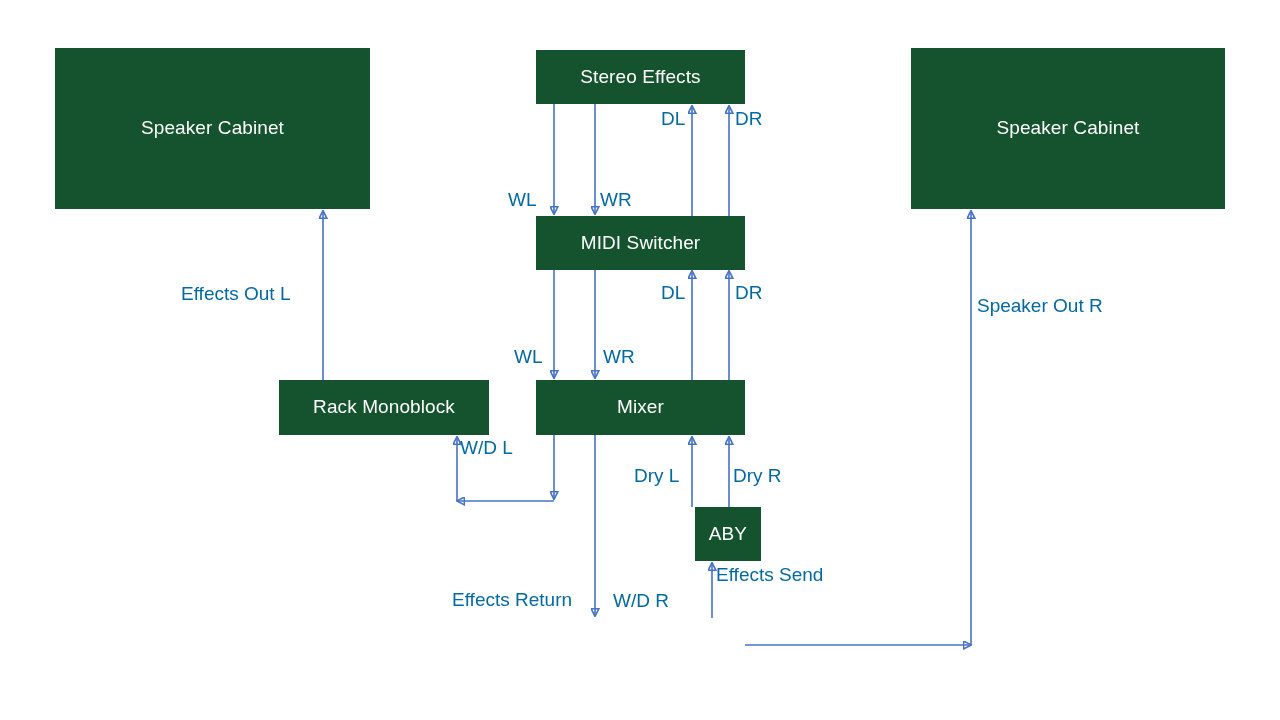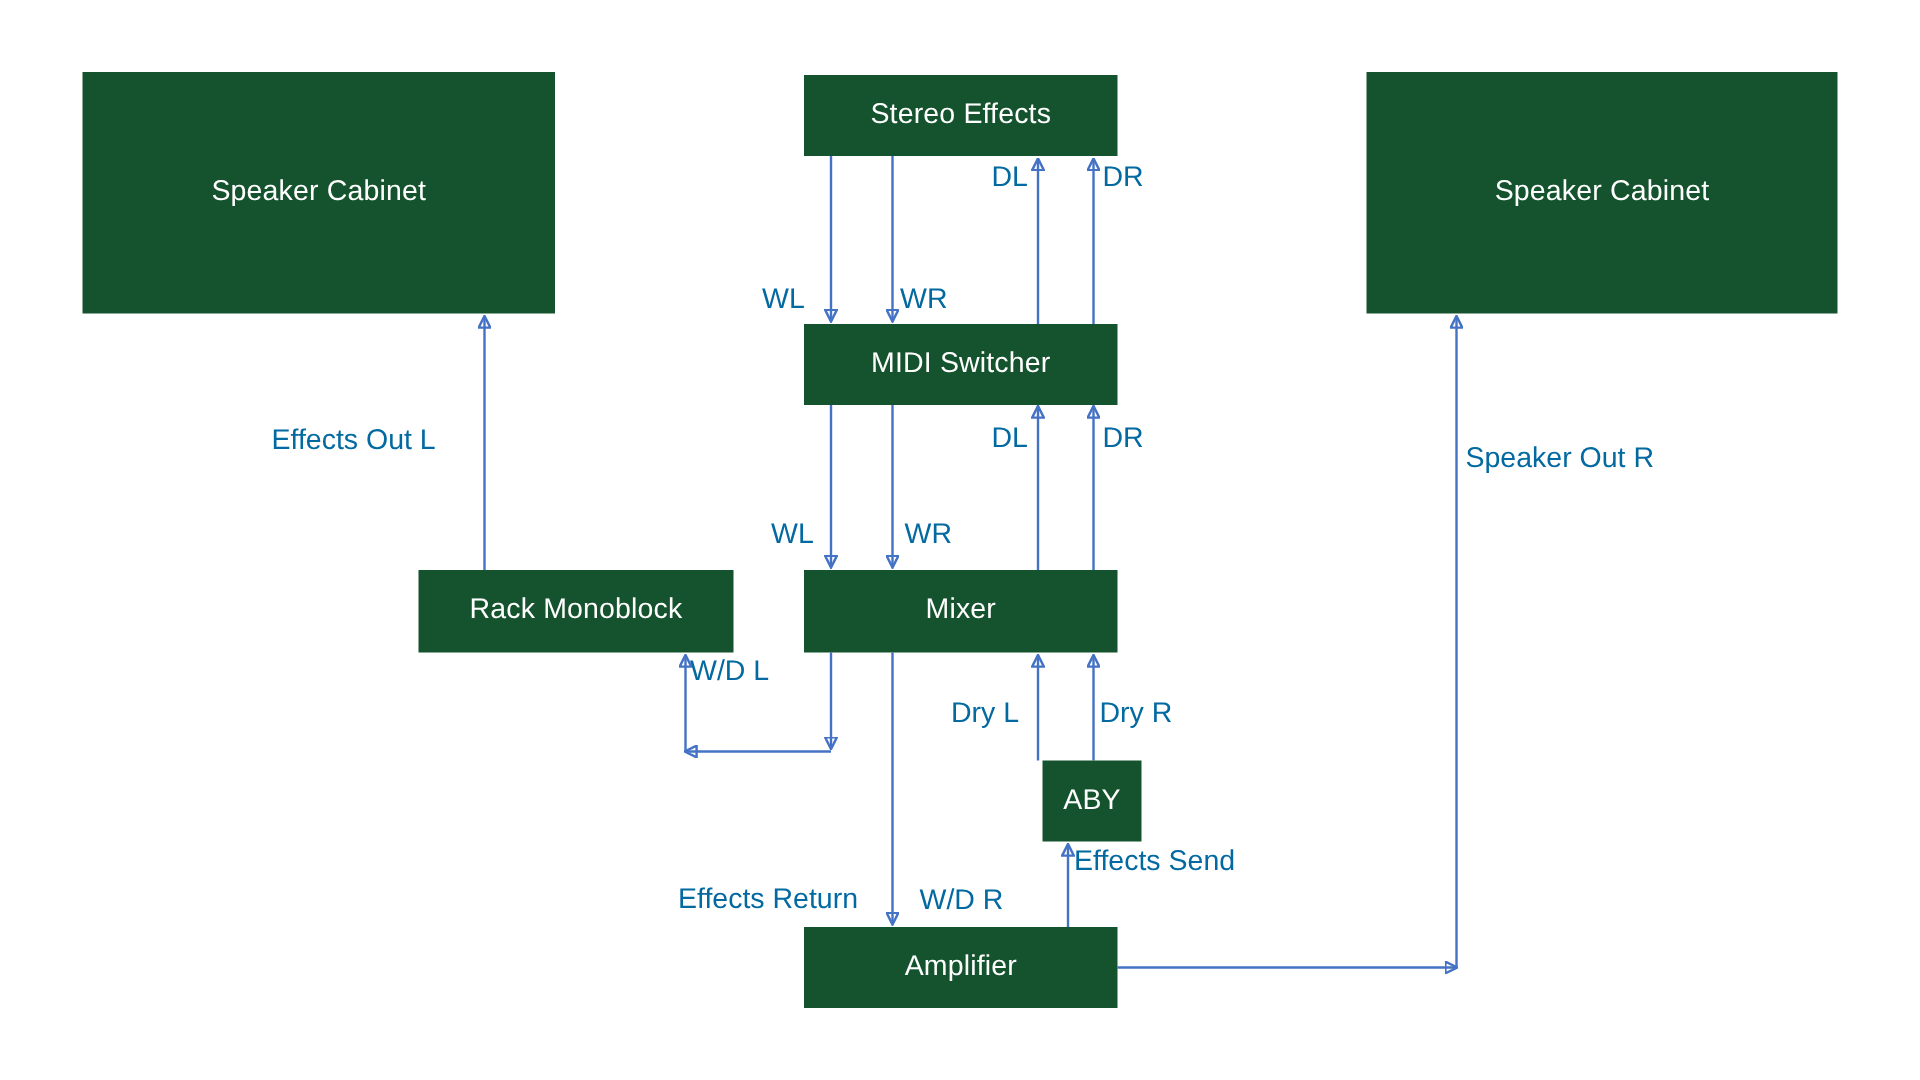--- a/index.html
+++ b/index.html
@@ -123,23 +123,20 @@
   </div>
 
   <div class="node" style="left:536px; top:380px; width:209px; height:55px;">
     <span>Mixer</span>
   </div>
 
   <div class="node" style="left:679px; top:507px; width:66px; height:54px;margin-left:16px;">
     <span>ABY</span>
   </div>
 
-  <div class="node" style="left:536px; top:618px; width:209px; height:54px;">
-    <span>Amplifier</span>
-  </div>
 
   <div class="edge-label" style="left:508px; top:190px;">WL</div>
   <div class="edge-label" style="left:600px; top:190px;">WR</div>
   <div class="edge-label" style="left:661px; top:109px;">DL</div>
   <div class="edge-label" style="left:735px; top:109px;">DR</div>
 
   <div class="edge-label" style="left:514px; top:347px;">WL</div>
   <div class="edge-label" style="left:603px; top:347px;">WR</div>
   <div class="edge-label" style="left:661px; top:283px;">DL</div>
   <div class="edge-label" style="left:735px; top:283px;">DR</div>

